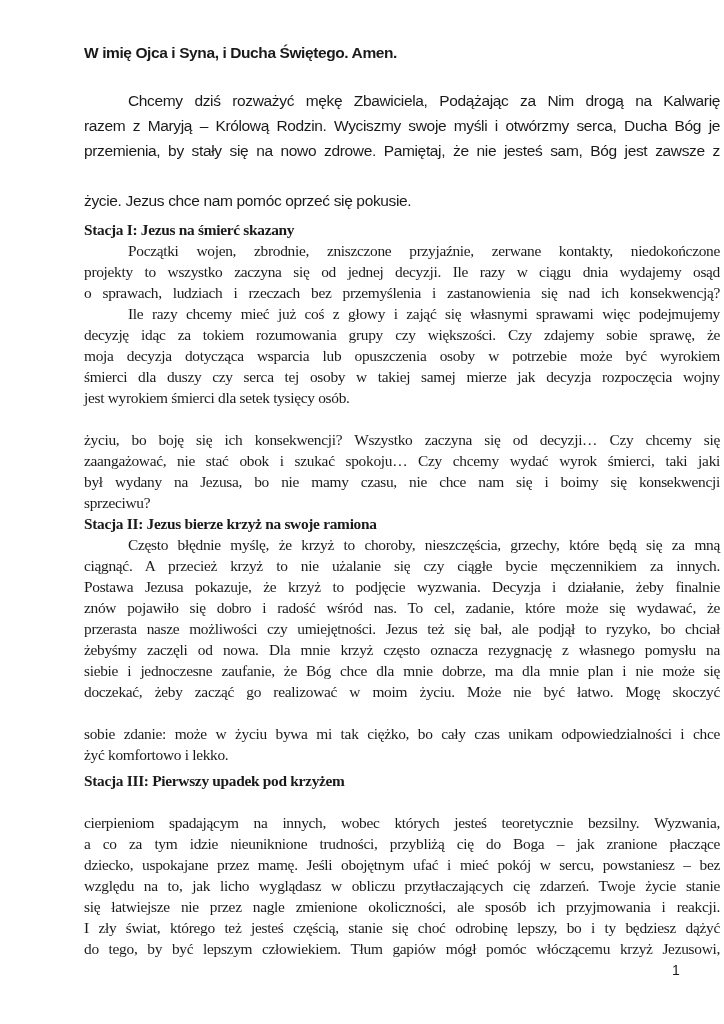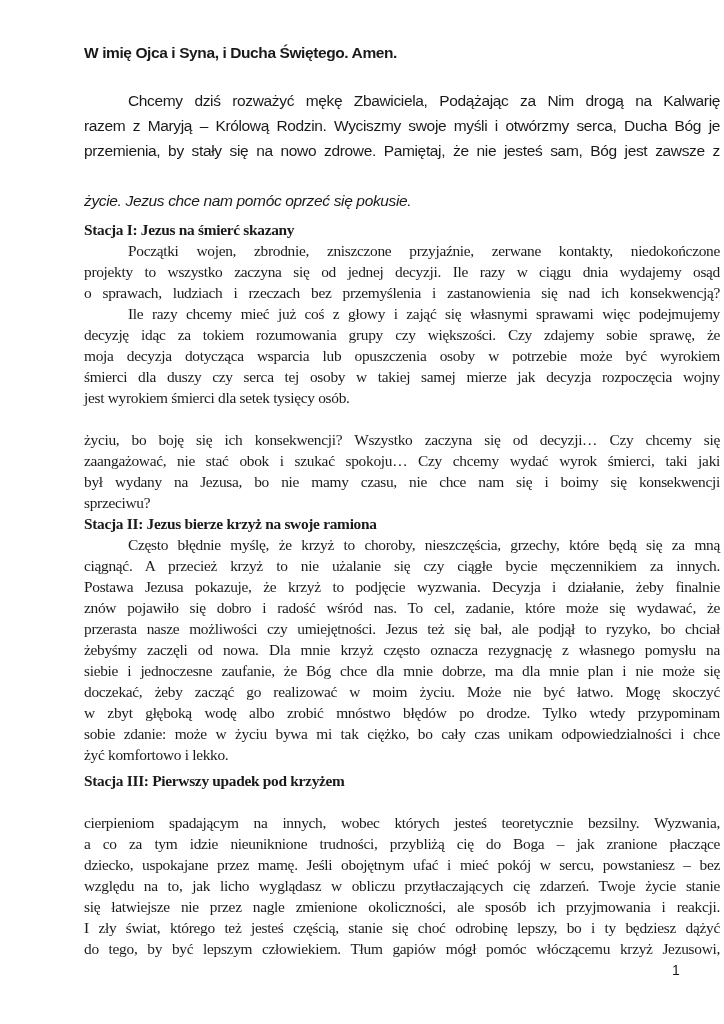--- a/index.html
+++ b/index.html
@@ -17,21 +17,21 @@
 </head>
 <body>
 
 <div class="page">
 
   <div class="line title" style="top: 44px; white-space: nowrap;">W imię Ojca i Syna, i Ducha Świętego. Amen.</div>
 
   <div class="line intro just indent" style="top: 92px; white-space: nowrap;">Chcemy dziś rozważyć mękę Zbawiciela, Podążając za Nim drogą na Kalwarię</div>
   <div class="line intro just" style="top: 117px; white-space: nowrap;">razem z Maryją – Królową Rodzin. Wyciszmy swoje myśli i otwórzmy serca, Ducha Bóg je</div>
   <div class="line intro just" style="top: 142px; white-space: nowrap;">przemienia, by stały się na nowo zdrowe. Pamiętaj, że nie jesteś sam, Bóg jest zawsze z</div>
-  <div class="line intro" style="top: 192px; white-space: nowrap; font-style: italic;">życie. Jezus chce nam pomóc oprzeć się pokusie.</div>
+  <div class="line intro" style="top: 192px; white-space: nowrap;">życie. Jezus chce nam pomóc oprzeć się pokusie.</div>
 
   <div class="line heading" style="top: 221px; white-space: nowrap;">Stacja I: Jezus na śmierć skazany</div>
   <div class="line serif just indent" style="top: 242px; white-space: nowrap;">Początki wojen, zbrodnie, zniszczone przyjaźnie, zerwane kontakty, niedokończone</div>
   <div class="line serif just" style="top: 263px; white-space: nowrap;">projekty to wszystko zaczyna się od jednej decyzji. Ile razy w ciągu dnia wydajemy osąd</div>
   <div class="line serif just" style="top: 284px; white-space: nowrap;">o sprawach, ludziach i rzeczach bez przemyślenia i zastanowienia się nad ich konsekwencją?</div>
   <div class="line serif just indent" style="top: 305px; white-space: nowrap;">Ile razy chcemy mieć już coś z głowy i zająć się własnymi sprawami więc podejmujemy</div>
   <div class="line serif just" style="top: 326px; white-space: nowrap;">decyzję idąc za tokiem rozumowania grupy czy większości. Czy zdajemy sobie sprawę, że</div>
   <div class="line serif just" style="top: 347px; white-space: nowrap;">moja decyzja dotycząca wsparcia lub opuszczenia osoby w potrzebie może być wyrokiem</div>
   <div class="line serif just" style="top: 368px; white-space: nowrap;">śmierci dla duszy czy serca tej osoby w takiej samej mierze jak decyzja rozpoczęcia wojny</div>
   <div class="line serif" style="top: 389px; white-space: nowrap;">jest wyrokiem śmierci dla setek tysięcy osób.</div>
@@ -42,21 +42,20 @@
 
   <div class="line heading" style="top: 515px; white-space: nowrap;">Stacja II: Jezus bierze krzyż na swoje ramiona</div>
   <div class="line serif just indent" style="top: 536px; white-space: nowrap;">Często błędnie myślę, że krzyż to choroby, nieszczęścia, grzechy, które będą się za mną</div>
   <div class="line serif just" style="top: 557px; white-space: nowrap;">ciągnąć. A przecież krzyż to nie użalanie się czy ciągłe bycie męczennikiem za innych.</div>
   <div class="line serif just" style="top: 578px; white-space: nowrap;">Postawa Jezusa pokazuje, że krzyż to podjęcie wyzwania. Decyzja i działanie, żeby finalnie</div>
   <div class="line serif just" style="top: 599px; white-space: nowrap;">znów pojawiło się dobro i radość wśród nas. To cel, zadanie, które może się wydawać, że</div>
   <div class="line serif just" style="top: 620px; white-space: nowrap;">przerasta nasze możliwości czy umiejętności. Jezus też się bał, ale podjął to ryzyko, bo chciał</div>
   <div class="line serif just" style="top: 641px; white-space: nowrap;">żebyśmy zaczęli od nowa. Dla mnie krzyż często oznacza rezygnację z własnego pomysłu na</div>
   <div class="line serif just" style="top: 662px; white-space: nowrap;">siebie i jednoczesne zaufanie, że Bóg chce dla mnie dobrze, ma dla mnie plan i nie może się</div>
   <div class="line serif just" style="top: 683px; white-space: nowrap;">doczekać, żeby zacząć go realizować w moim życiu. Może nie być łatwo. Mogę skoczyć</div>
-  <div class="line serif just" style="top: 704px; white-space: nowrap;">w zbyt głęboką wodę albo zrobić mnóstwo błędów po drodze. Tylko wtedy przypominam</div>
   <div class="line serif just" style="top: 725px; white-space: nowrap;">sobie zdanie: może w życiu bywa mi tak ciężko, bo cały czas unikam odpowiedzialności i chce</div>
   <div class="line serif" style="top: 746px; white-space: nowrap;">żyć komfortowo i lekko.</div>
 
   <div class="line heading" style="top: 772px; white-space: nowrap;">Stacja III: Pierwszy upadek pod krzyżem</div>
   <div class="line serif just" style="top: 814px; white-space: nowrap;">cierpieniom spadającym na innych, wobec których jesteś teoretycznie bezsilny. Wyzwania,</div>
   <div class="line serif just" style="top: 835px; white-space: nowrap;">a co za tym idzie nieuniknione trudności, przybliżą cię do Boga – jak zranione płaczące</div>
   <div class="line serif just" style="top: 856px; white-space: nowrap;">dziecko, uspokajane przez mamę. Jeśli obojętnym ufać i mieć pokój w sercu, powstaniesz – bez</div>
   <div class="line serif just" style="top: 877px; white-space: nowrap;">względu na to, jak licho wyglądasz w obliczu przytłaczających cię zdarzeń. Twoje życie stanie</div>
   <div class="line serif just" style="top: 898px; white-space: nowrap;">się łatwiejsze nie przez nagle zmienione okoliczności, ale sposób ich przyjmowania i reakcji.</div>
   <div class="line serif just" style="top: 919px; white-space: nowrap;">I zły świat, którego też jesteś częścią, stanie się choć odrobinę lepszy, bo i ty będziesz dążyć</div>

